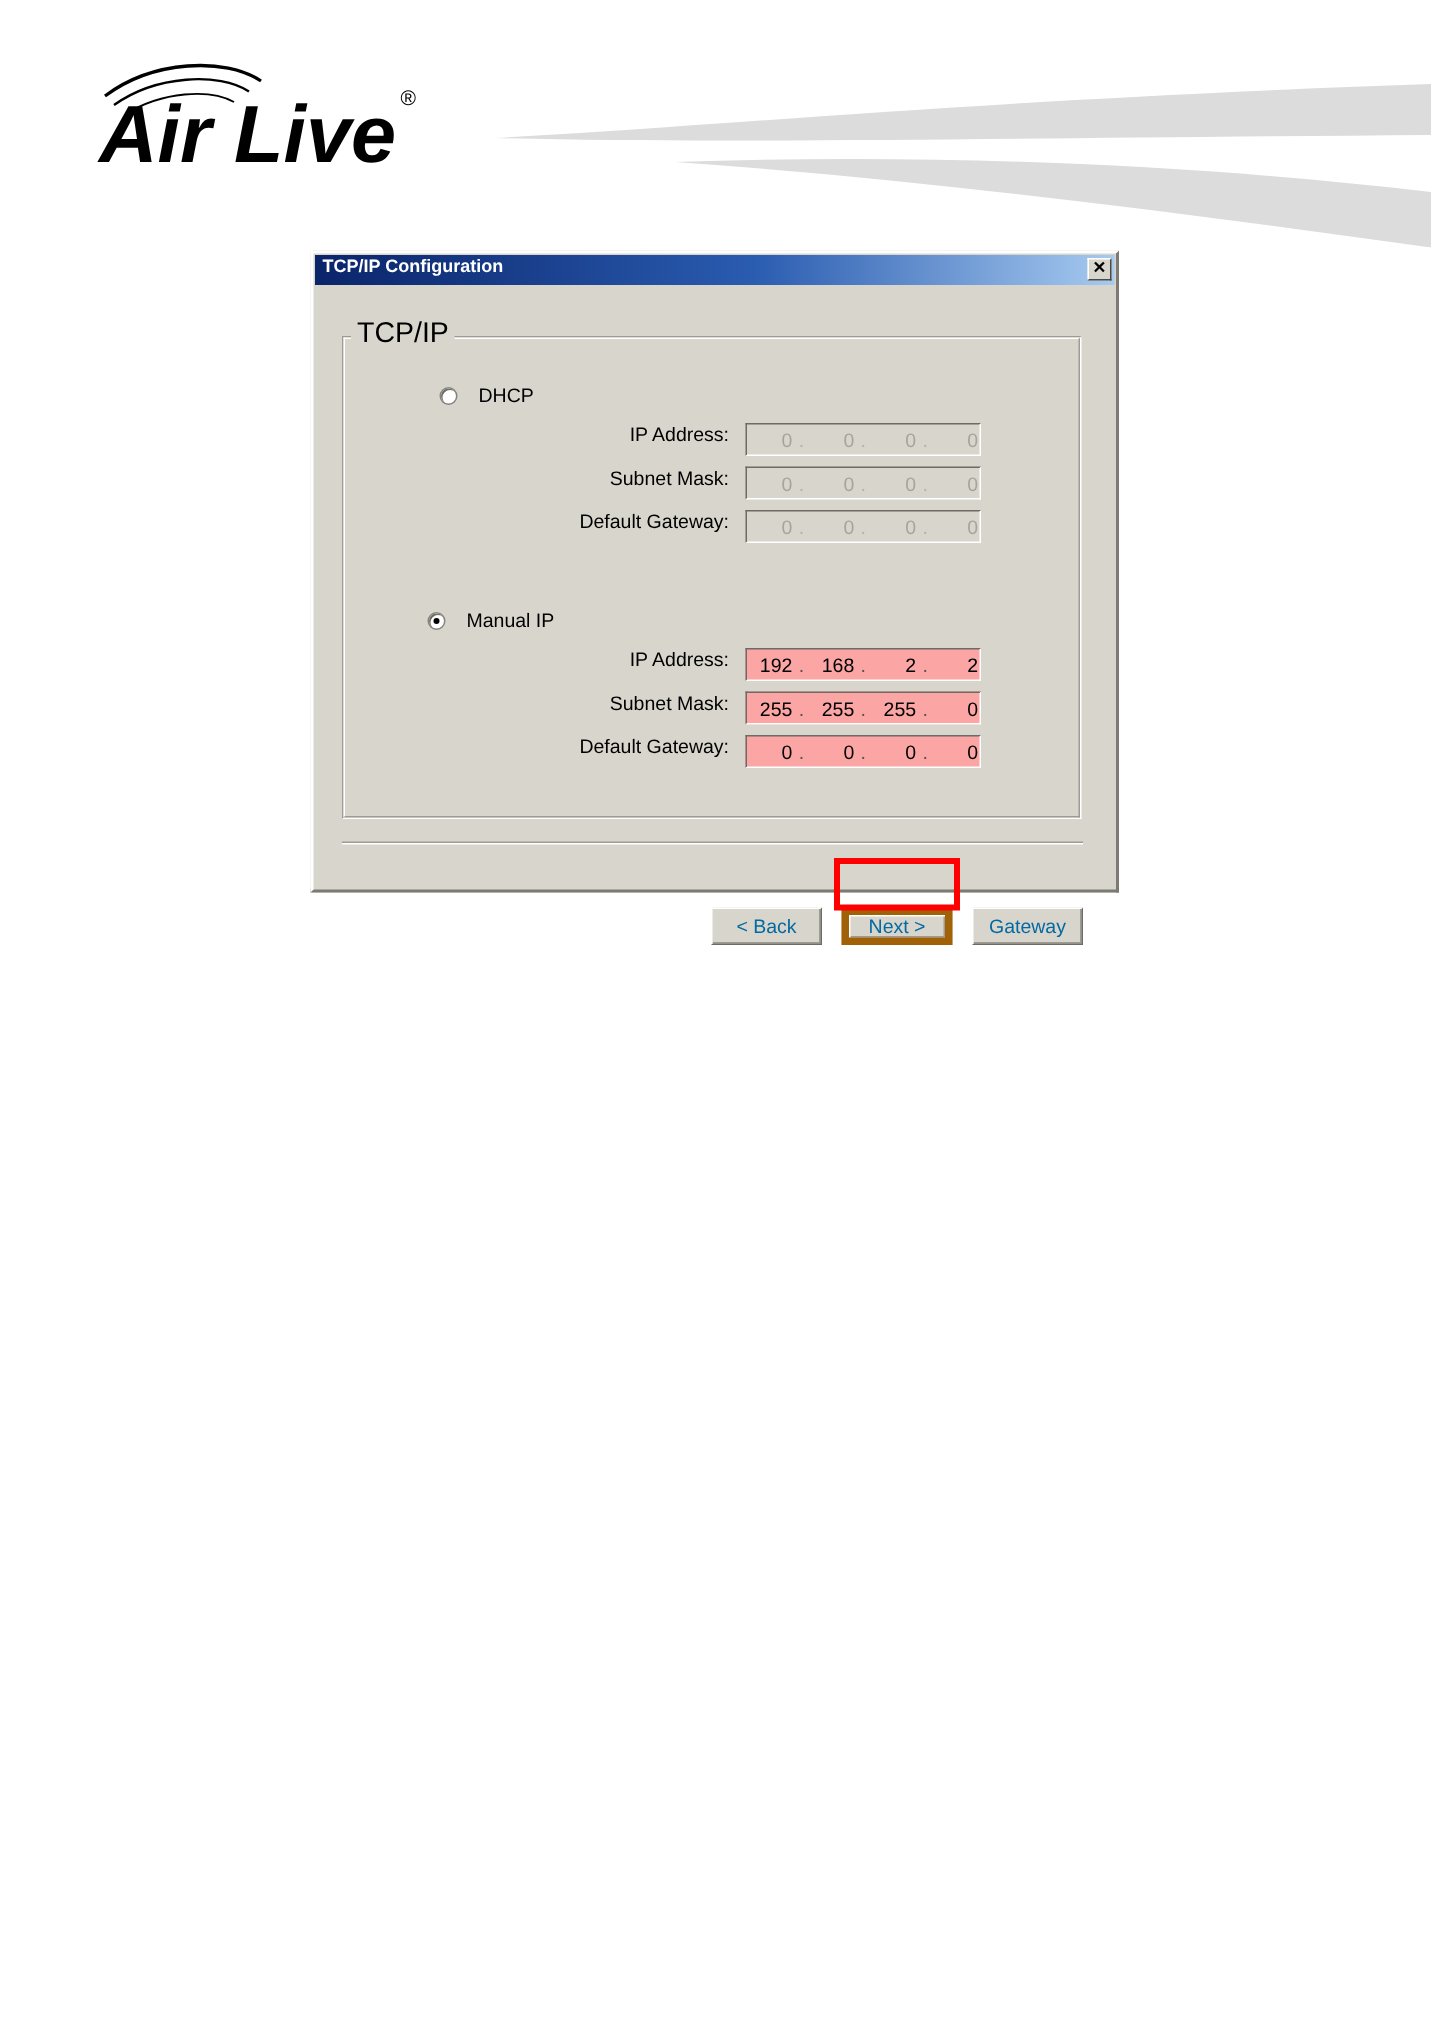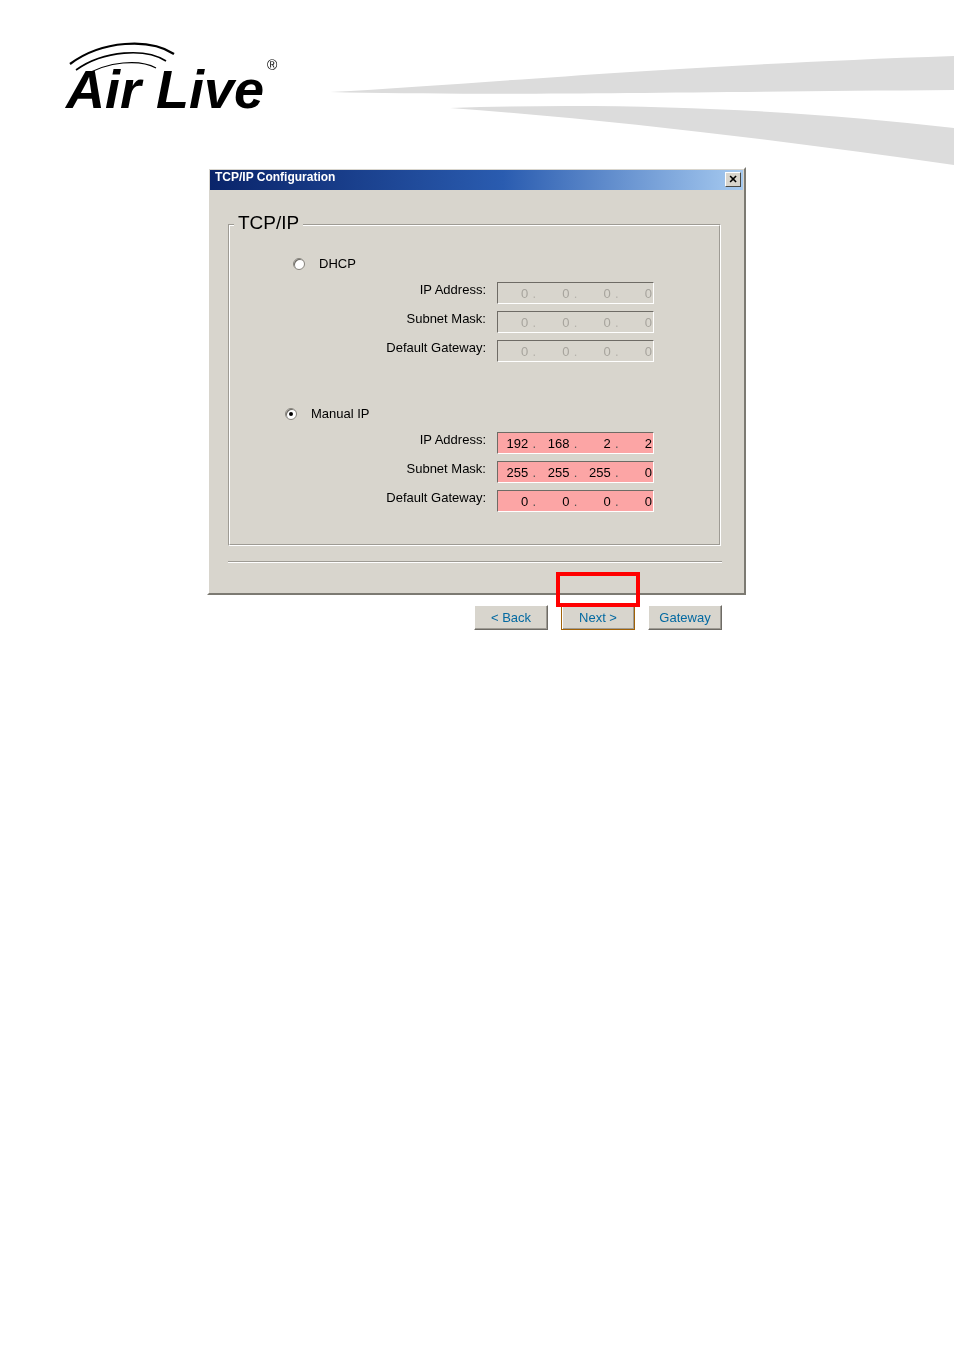--- a/index.html
+++ b/index.html
@@ -262,21 +262,21 @@
     padding: 0;
     display: flex;
     align-items: center;
     justify-content: center;
     white-space: nowrap;
     margin-top: 28px;
   }
   #back-button { left: 0; }
   #next-button {
     left: 87px;
-    border: 1px solid #a16207;
+    border: 5px solid #a16207;
     box-shadow: inset 1px 1px 0 #ffffff, inset -1px -1px 0 #9e9b94;
   }
   #cancel-button { left: 174px; }
 
   #next-highlight-box {
     position: absolute;
     left: 82px;
     top: -5px;
     width: 84px;
     height: 35px;

